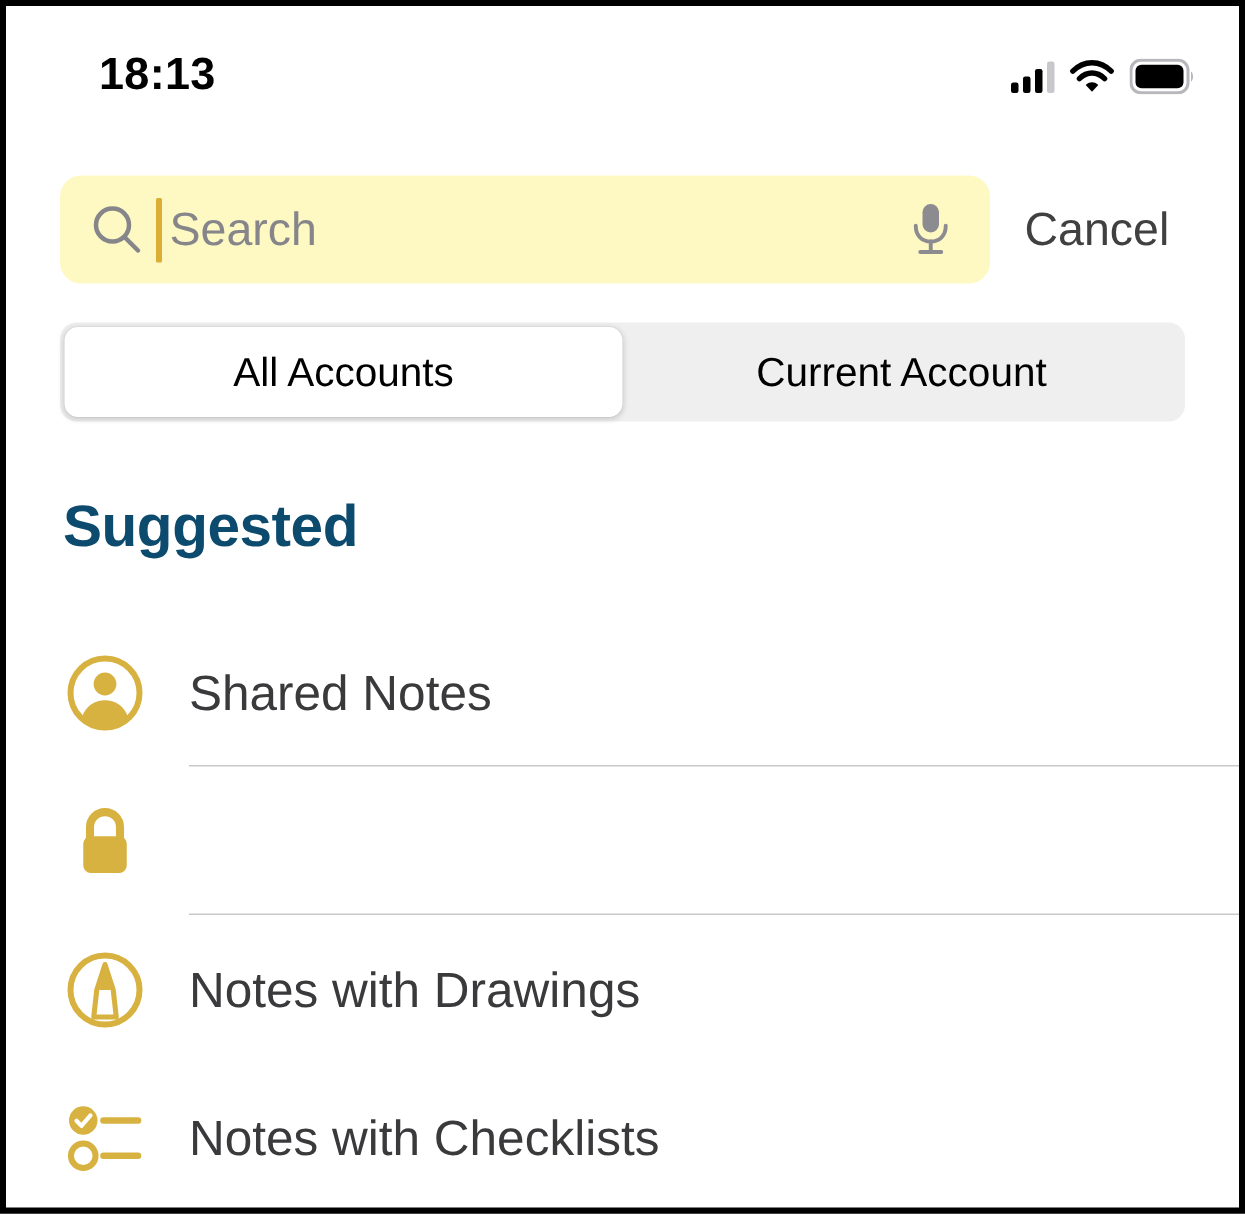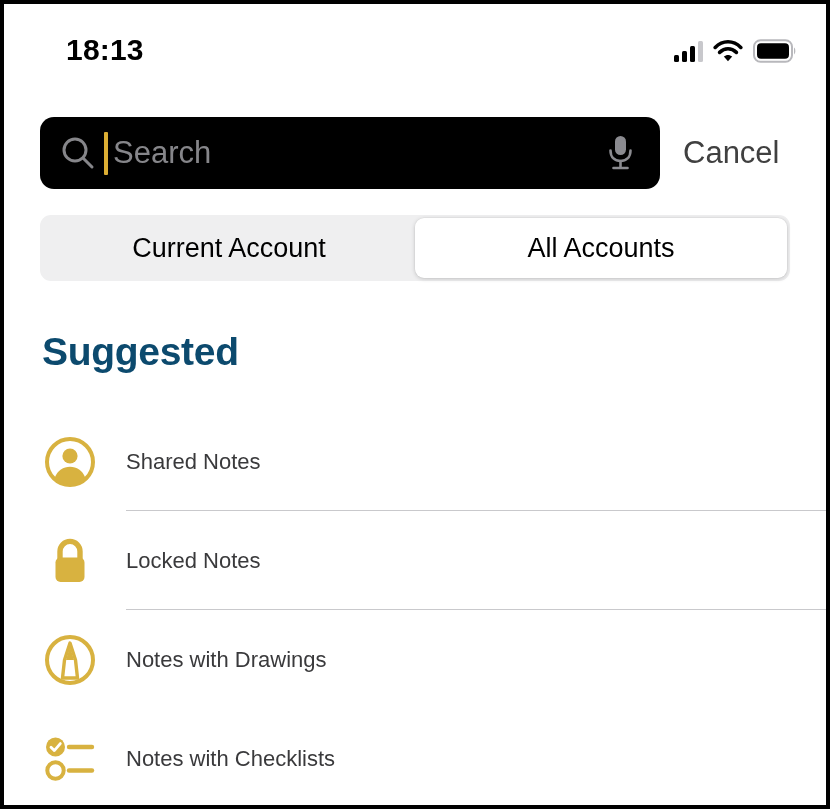--- a/index.html
+++ b/index.html
@@ -85,21 +85,21 @@
     top: 113px;
     width: 822px;
     height: 80px;
   }
   .search-field {
     position: absolute;
     left: 36px;
     top: 0;
     width: 620px;
     height: 72px;
-    background: #000000;
+    background: #fef9c3;
     border-radius: 14px;
     display: flex;
     align-items: center;
     box-sizing: border-box;
     padding: 0 14px 0 20px;
   }
   .search-icon-wrap {
     width: 36px;
     height: 36px;
     flex: 0 0 36px;
@@ -200,21 +200,21 @@
   .item-icon {
     width: 56px;
     flex: 0 0 56px;
     height: 56px;
     display: flex;
     align-items: center;
     justify-content: center;
     margin-right: 28px;
   }
   .item-label {
-    font-size: 22px;
+    font-size: 33px;
     color: #3a3a3c;
     line-height: 38px;
     white-space: nowrap;
   }
   .divider {
     position: absolute;
     left: 122px;
     right: 0;
     bottom: 0;
     height: 1px;
@@ -268,22 +268,22 @@
           <path d="M4.5 17.5 C 4.5 24.5 9 28 14.5 28 C 20 28 24.5 24.5 24.5 17.5" fill="none" stroke="#8b8b90" stroke-width="2.6" stroke-linecap="round"></path>
           <line x1="14.5" y1="28" x2="14.5" y2="34" stroke="#8b8b90" stroke-width="2.6" stroke-linecap="round"></line>
           <line x1="7.5" y1="35" x2="21.5" y2="35" stroke="#8b8b90" stroke-width="2.6" stroke-linecap="round"></line>
         </svg>
       </span>
     </div>
     <div class="cancel-btn">Cancel</div>
   </div>
 
   <div class="segmented">
+    <div class="seg selected">All Accounts</div>
     <div class="seg">Current Account</div>
-    <div class="seg selected">All Accounts</div>
   </div>
 
   <div class="section-title">Suggested</div>
 
   <div class="list">
 
     <div class="list-item">
       <span class="item-icon">
         <svg width="52" height="52" viewBox="0 0 52 52">
           <circle cx="26" cy="26" r="23" fill="none" stroke="#d8b240" stroke-width="4"></circle>
@@ -296,21 +296,20 @@
       <span class="divider"></span>
     </div>
 
     <div class="list-item">
       <span class="item-icon">
         <svg width="52" height="52" viewBox="0 0 52 52">
           <path d="M16 24 L16 16.5 C 16 10.8 20.5 6.4 26 6.4 C 31.5 6.4 36 10.8 36 16.5 L36 24" fill="none" stroke="#d8b240" stroke-width="5.4"></path>
           <rect x="11.5" y="22.5" width="29" height="24.5" rx="5" ry="5" fill="#d8b240"></rect>
         </svg>
       </span>
-      <span class="item-label">Locked Notes</span>
       <span class="divider"></span>
     </div>
 
     <div class="list-item">
       <span class="item-icon">
         <svg width="52" height="52" viewBox="0 0 52 52">
           <circle cx="26" cy="26" r="23" fill="none" stroke="#d8b240" stroke-width="4"></circle>
           <path d="M26 9 L31.5 26 L33.5 44 L18.5 44 L20.5 26 Z" fill="none" stroke="#d8b240" stroke-width="3.4" stroke-linejoin="round"></path>
           <path d="M26 12.5 L30 26 L22 26 Z" fill="#d8b240"></path>
         </svg>

